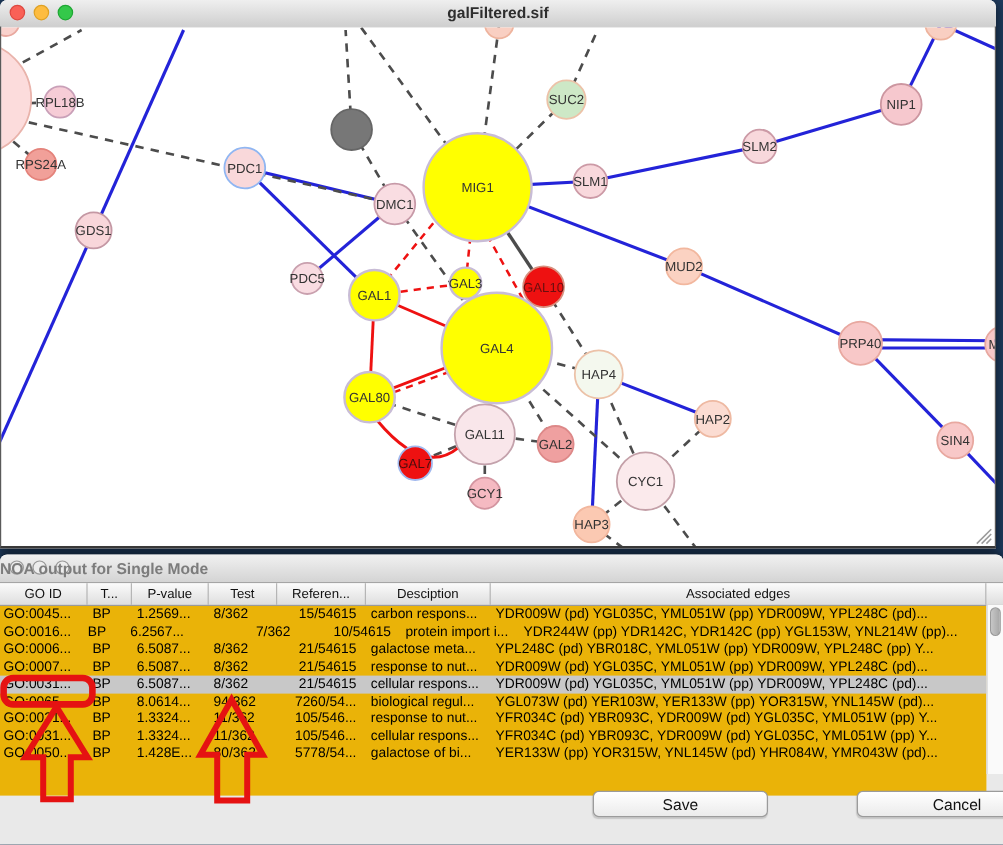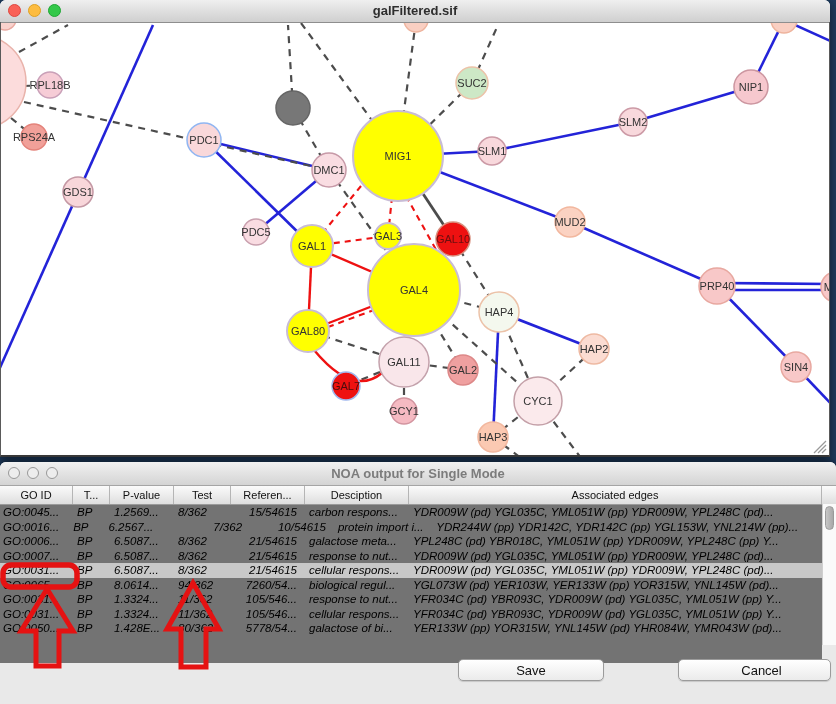--- a/index.html
+++ b/index.html
@@ -23,42 +23,42 @@
   .canvas-border{position:absolute;left:0;top:22px;width:830px;height:435px;
     box-sizing:border-box;border:1px solid #5a5a5a;border-top:none;border-bottom:2px solid #3a3a3a;pointer-events:none;}
   
   #win2{position:absolute;left:0;top:462px;width:836px;height:242px;
     background:#e9e9e9;border-radius:6px 6px 0 0;
     box-shadow:0 -1px 6px rgba(0,0,0,.5);}
   .titlebar2{position:relative;height:23px;
     background:linear-gradient(#f1f1f1,#d4d4d4);
     border-bottom:1px solid #a5a5a5;border-radius:6px 6px 0 0;}
   .titlebar2 .wtitle{position:absolute;left:0;top:0;width:100%;height:23px;
-    line-height:23px;text-align:center;font-size:13px;font-weight:bold;color:#7c7c7c;}
+    line-height:23px;text-align:left;font-size:13px;font-weight:bold;color:#7c7c7c;}
   .light2{width:12px;height:12px;border-radius:50%;box-sizing:border-box;
     background:#ededed;border:1px solid #989898;}
   #thead{display:flex;height:18px;border-bottom:1px solid #9a9a9a;background:linear-gradient(#fbfbfb,#dedede);}
   .hcell{box-sizing:border-box;border-right:1px solid #b5b5b5;
     font-size:11px;line-height:18px;text-align:center;color:#111;
     white-space:nowrap;overflow:hidden;}
-  #tbody{position:relative;height:158px;background:#737373;width:822px;font-style:italic;}
+  #tbody{position:relative;height:158px;background:#eab308;width:822px;}
   .trow{display:flex;height:14.5px;}
   .trow.selected{background:#c8c8c8;}
   .cell{box-sizing:border-box;font-size:11.5px;line-height:14.5px;color:#000;
     white-space:nowrap;overflow:hidden;padding:0 4px;}
   .cell.right{text-align:right;padding-right:8px;}
   .cell.c0{padding-left:3px;}
   #vscroll{position:absolute;right:0;top:42px;width:14px;height:141px;
     background:#fafafa;border-left:1px solid #cfcfcf;box-sizing:border-box;}
   #vthumb{position:absolute;left:2px;top:2px;width:9px;height:24px;border-radius:5px;
     background:linear-gradient(90deg,#c6c6c6,#a8a8a8);border:1px solid #9a9a9a;box-sizing:border-box;}
   .mac-btn{position:absolute;height:22px;border-radius:5px;box-sizing:border-box;
     background:linear-gradient(#ffffff,#ebebeb);border:1px solid #9b9b9b;
     font-family:"Liberation Sans",sans-serif;font-size:13px;color:#111;
-    text-align:center;line-height:20px;box-shadow:0 1px 1px rgba(0,0,0,.15);}
+    text-align:center;line-height:20px;box-shadow:0 1px 1px rgba(0,0,0,.15);margin-left:36px;}
   #save-btn{left:458px;top:197px;width:146px;}
   #cancel-btn{left:678px;top:197px;width:153px;padding-left:20px;}
   
   #annot{position:absolute;left:0;top:0;pointer-events:none;z-index:50;}
 </style>
 </head>
 <body>
 
 <div id="win1">
   <div class="titlebar1">

